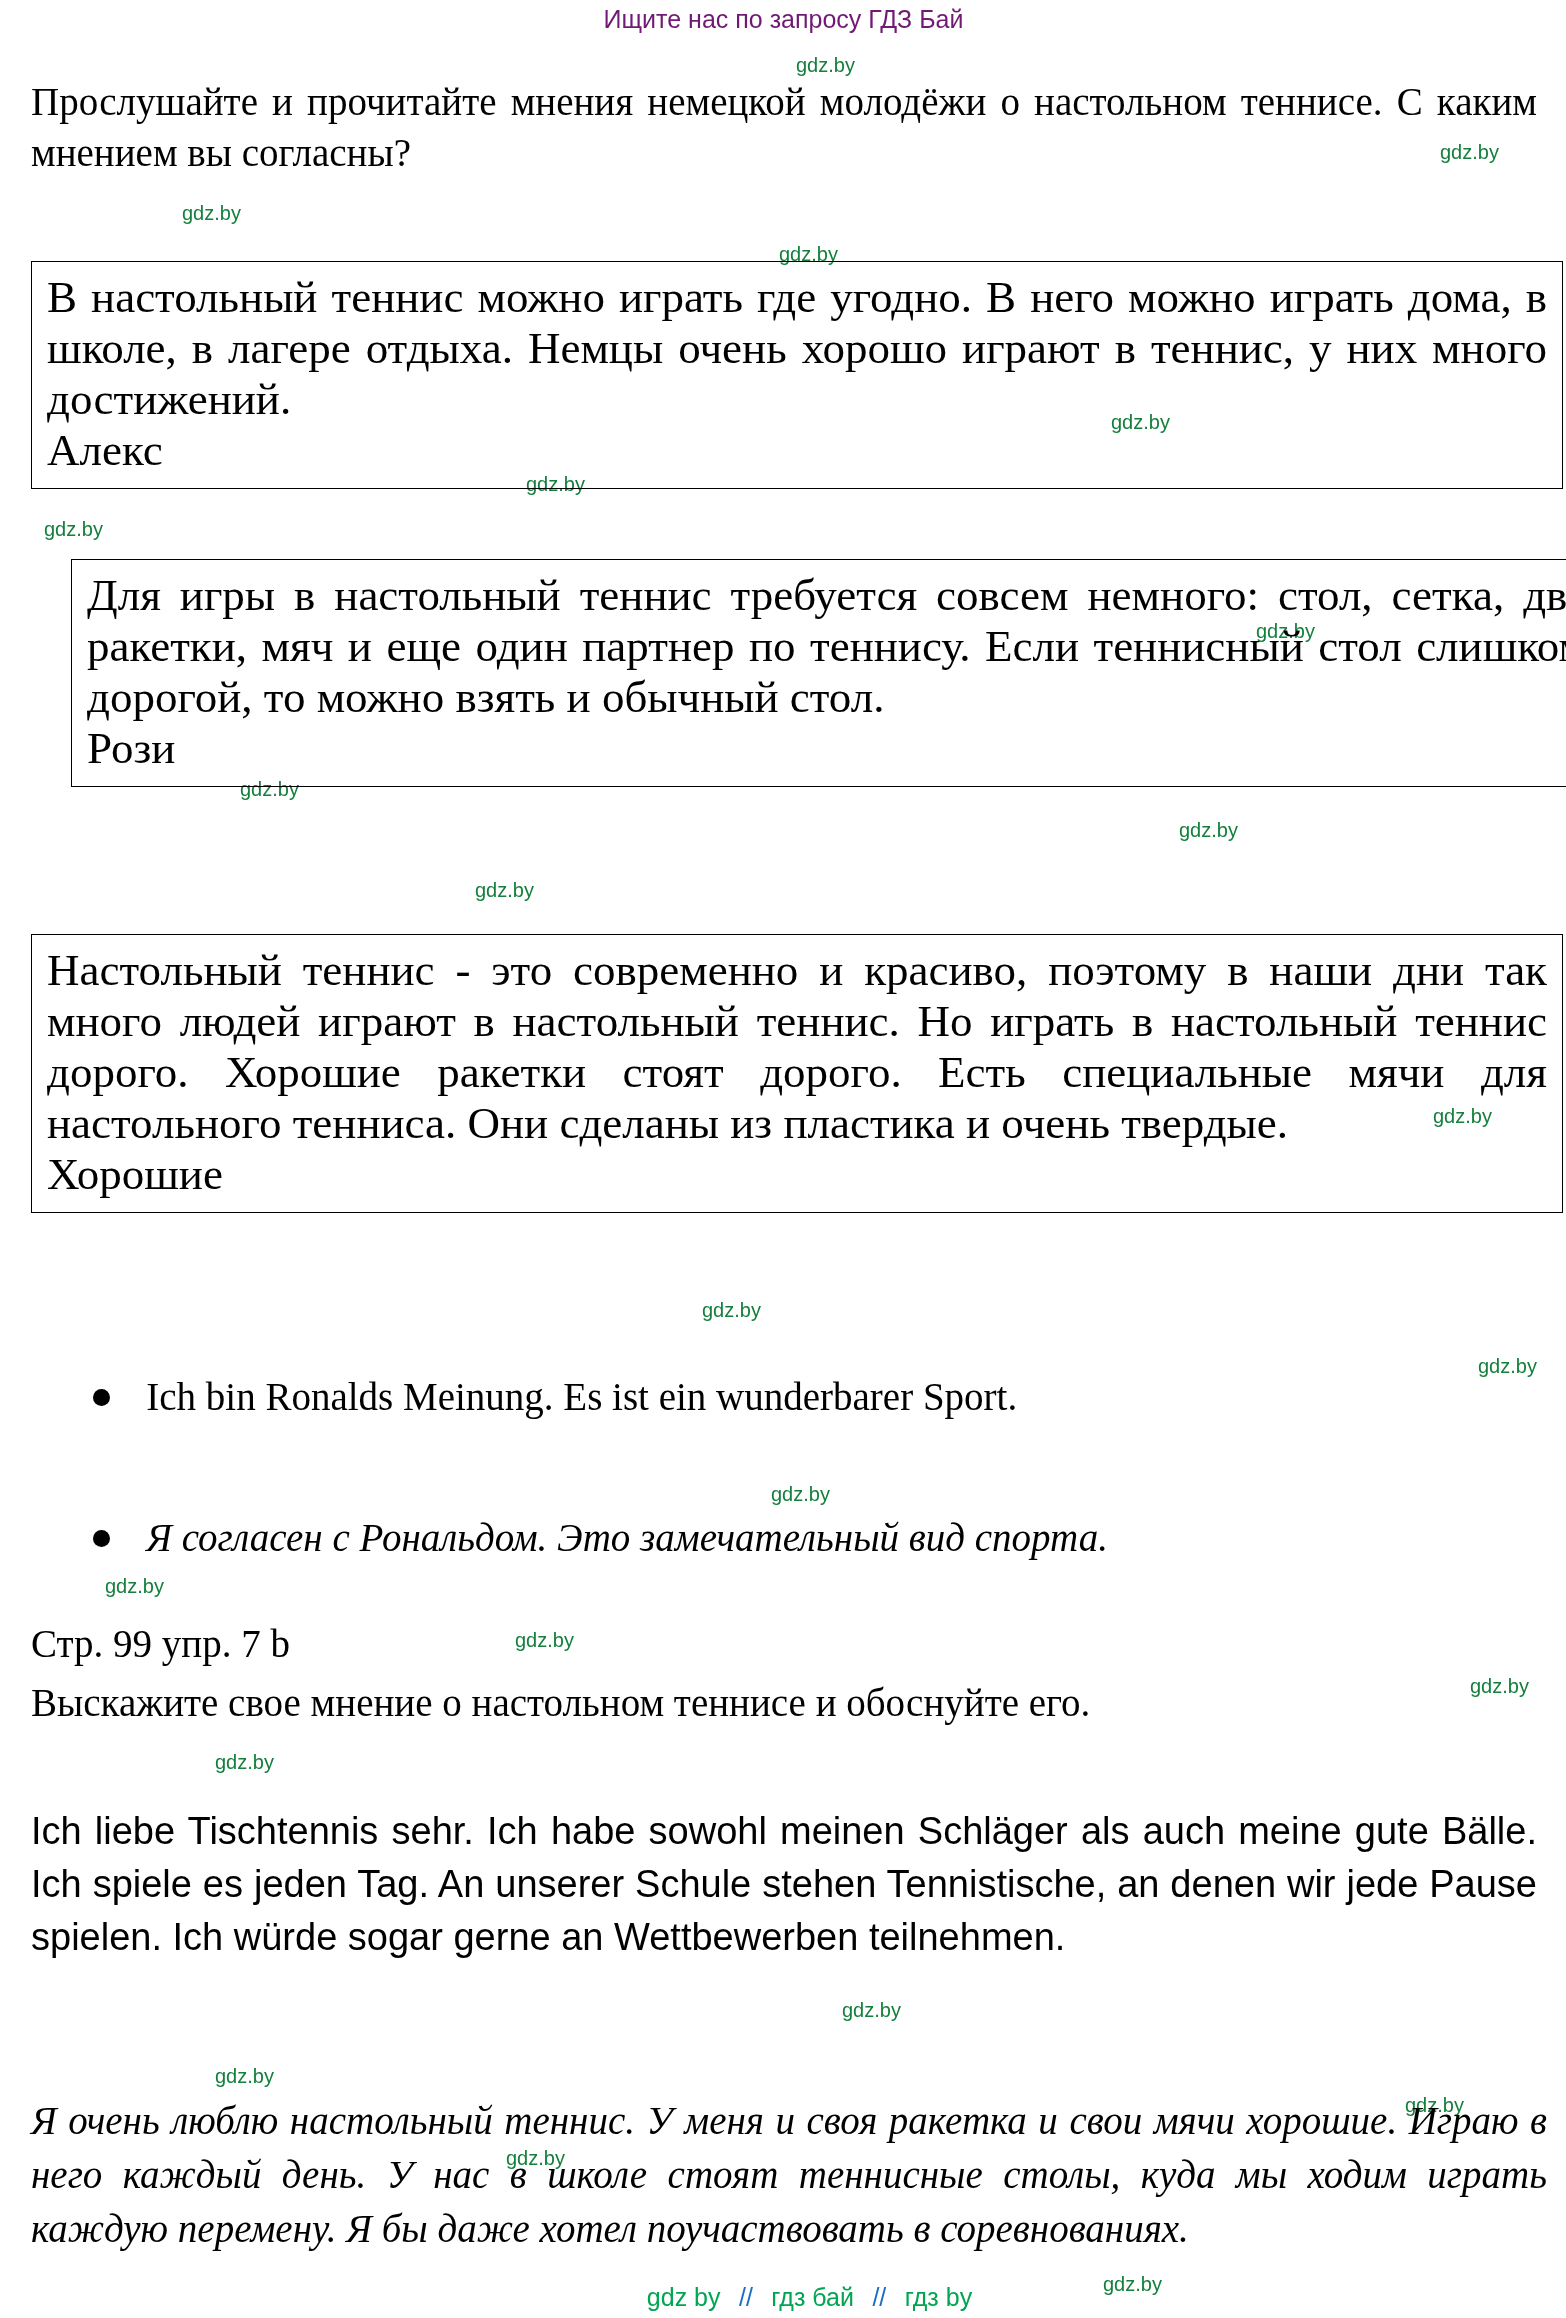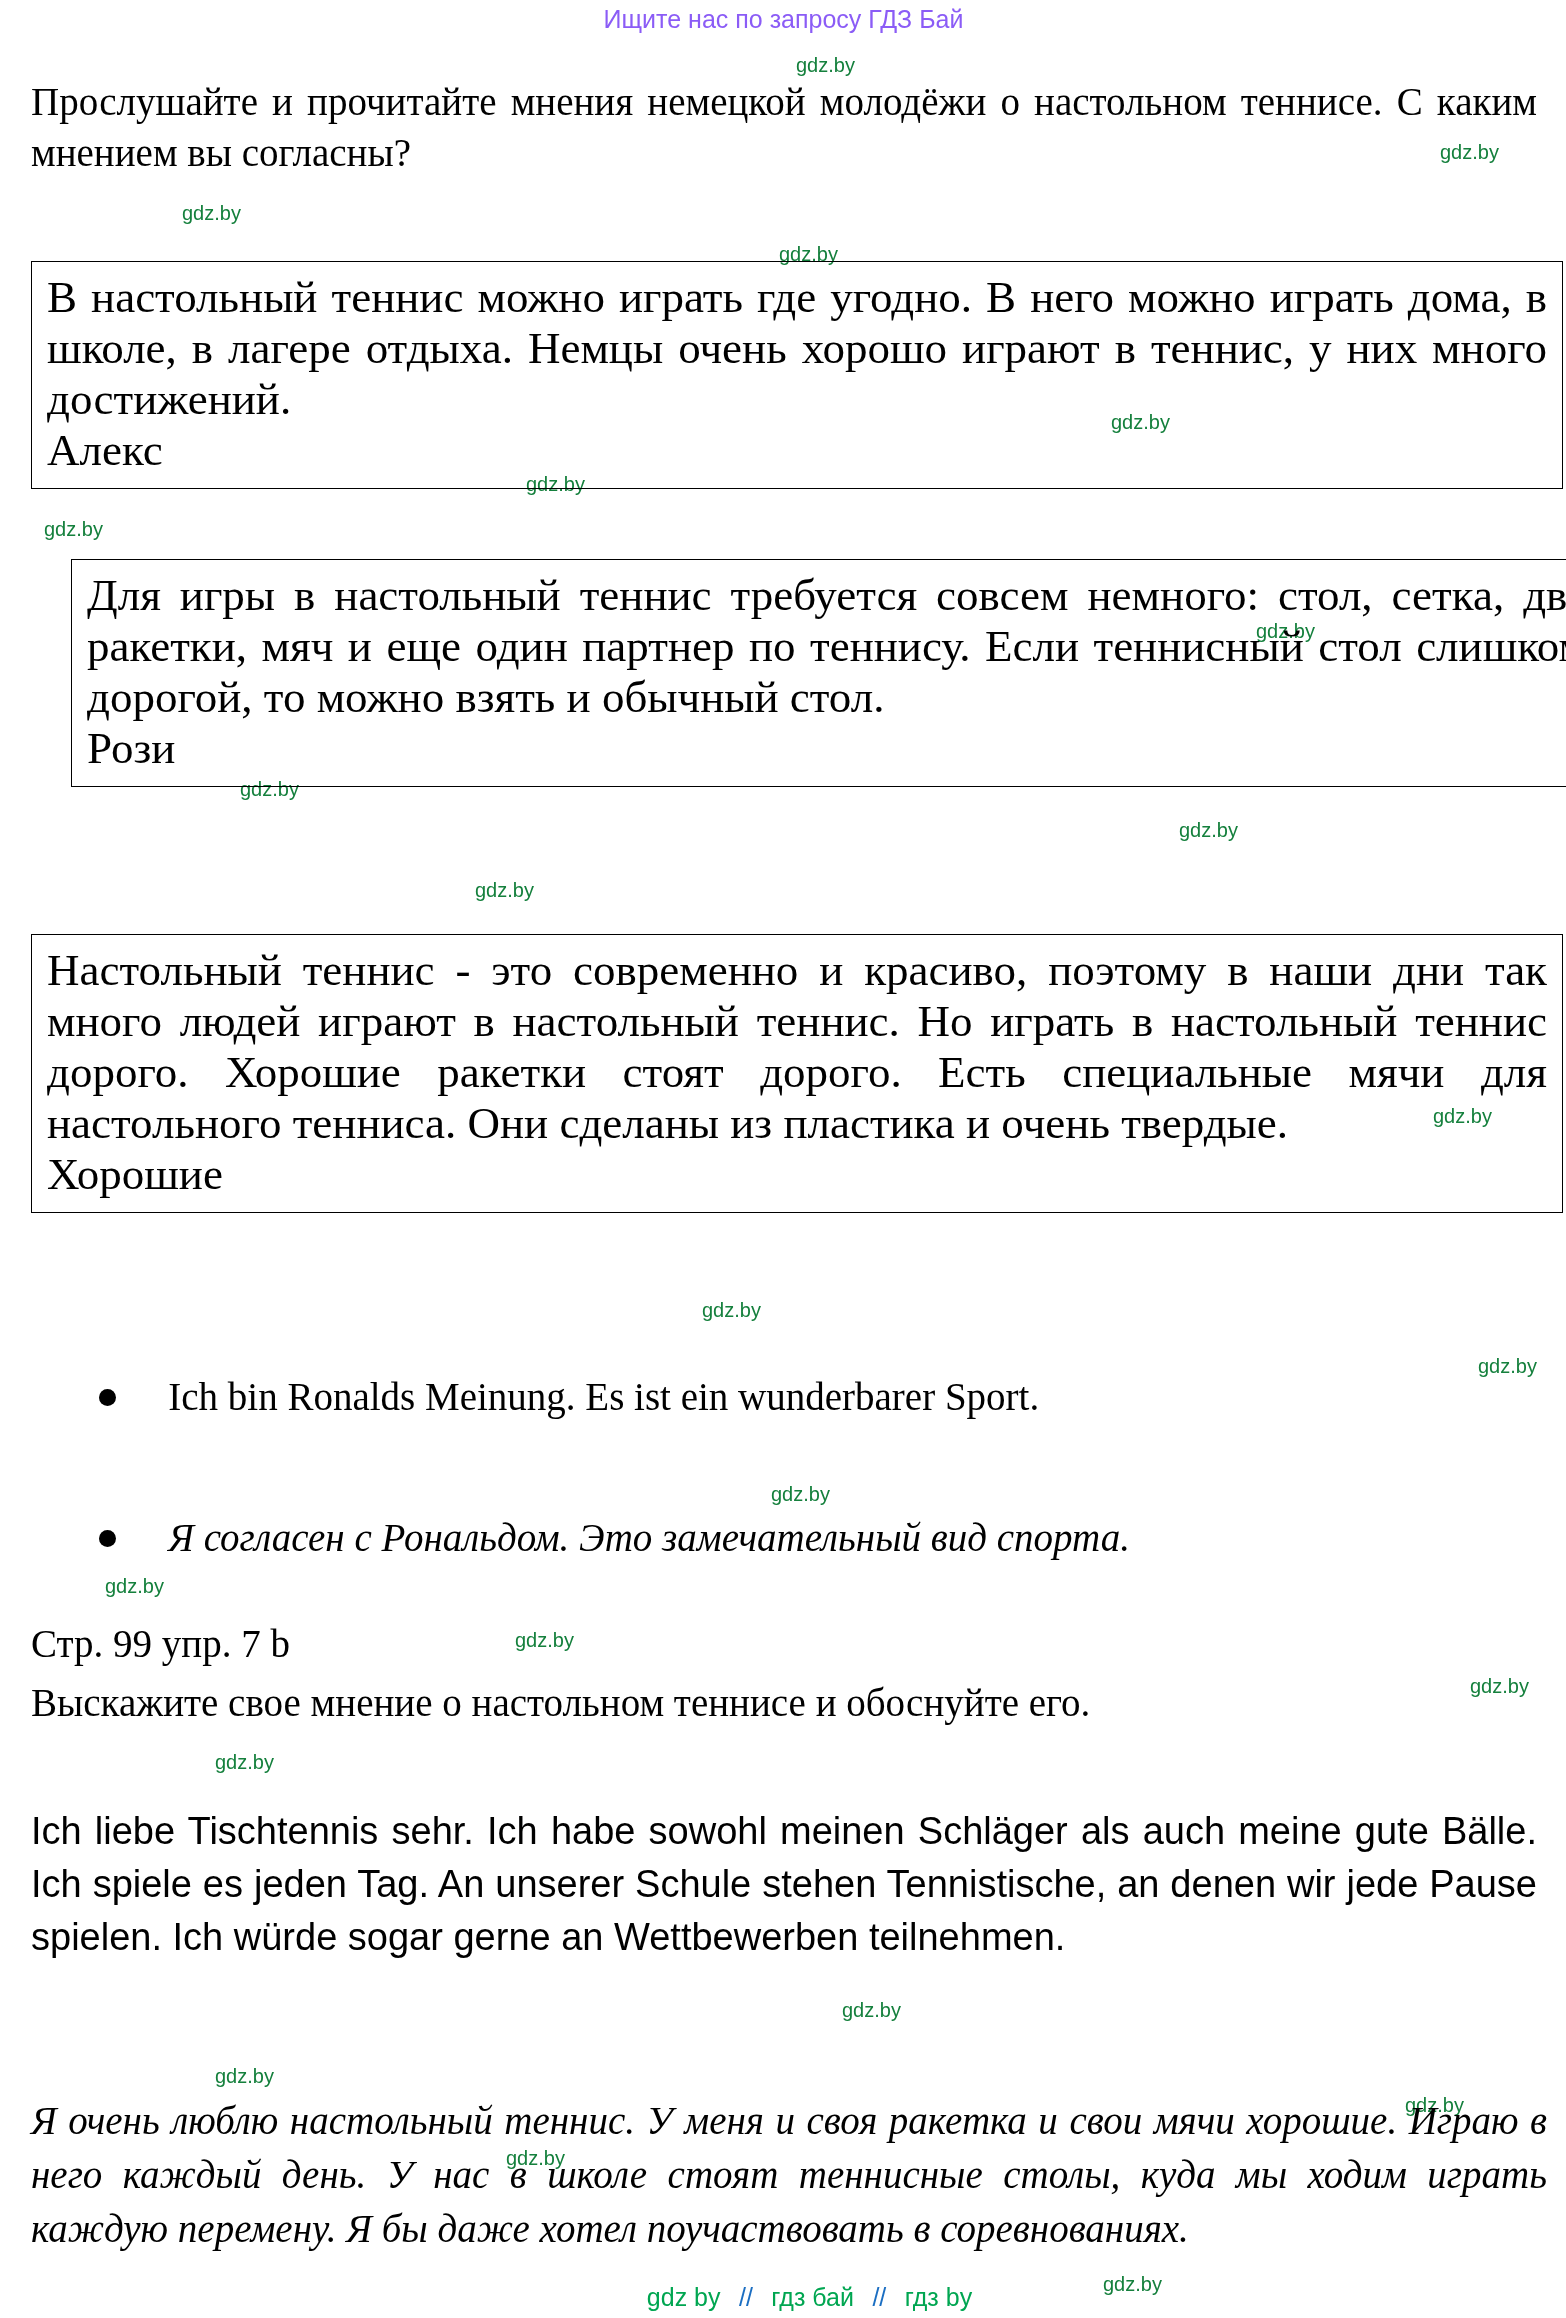--- a/index.html
+++ b/index.html
@@ -10,21 +10,21 @@
     width:1567px;
     height:2319px;
     background:#fff;
     overflow:hidden;
   }
   .top-banner {
     position:absolute; top:5px; left:0; width:100%;
     text-align:center;
     font-family:"Liberation Sans", sans-serif;
     font-size:25px;
-    color:#8b5cf6;
+    color:#701a75;
   }
   .bottom-banner {
     position:absolute; bottom:6.6px; left:16px; width:100%;
     text-align:center;
     font-family:"Liberation Sans", sans-serif;
     font-size:25px;
     color:#00a651;
     padding-left:20px;
   }
   .bottom-banner .sep { color:#1b6ec2; padding:0 11.5px; }
@@ -45,22 +45,22 @@
     border:1.6px solid #000;
     padding:10px 15px 11.5px 15px;
     font-size:45px; line-height:51px;
   }
   .box .txt { text-align:justify; }
   .box .author { text-align:left; }
   .box1 { top:261px; }
   .box2 { top:559px;margin-left:40px; }
   .box3 { top:934px; }
   .bullet {
-    position:absolute; left:99px; width:1438px;
-    display:flex; align-items:flex-start; gap:52px;
+    position:absolute; left:93px; width:1438px;
+    display:flex; align-items:flex-start; gap:36px;
     font-size:39px; line-height:51px;
   }
   .bullet .dot {
     width:17.3px; height:17.3px; border-radius:50%;
     background:#000; flex:0 0 auto; margin-top:18px;
   }
   .b1 { top:1371px; }
   .b2 { top:1512px; }
   .b2 .bullet-text { font-style:italic; }
   .task-ref {

